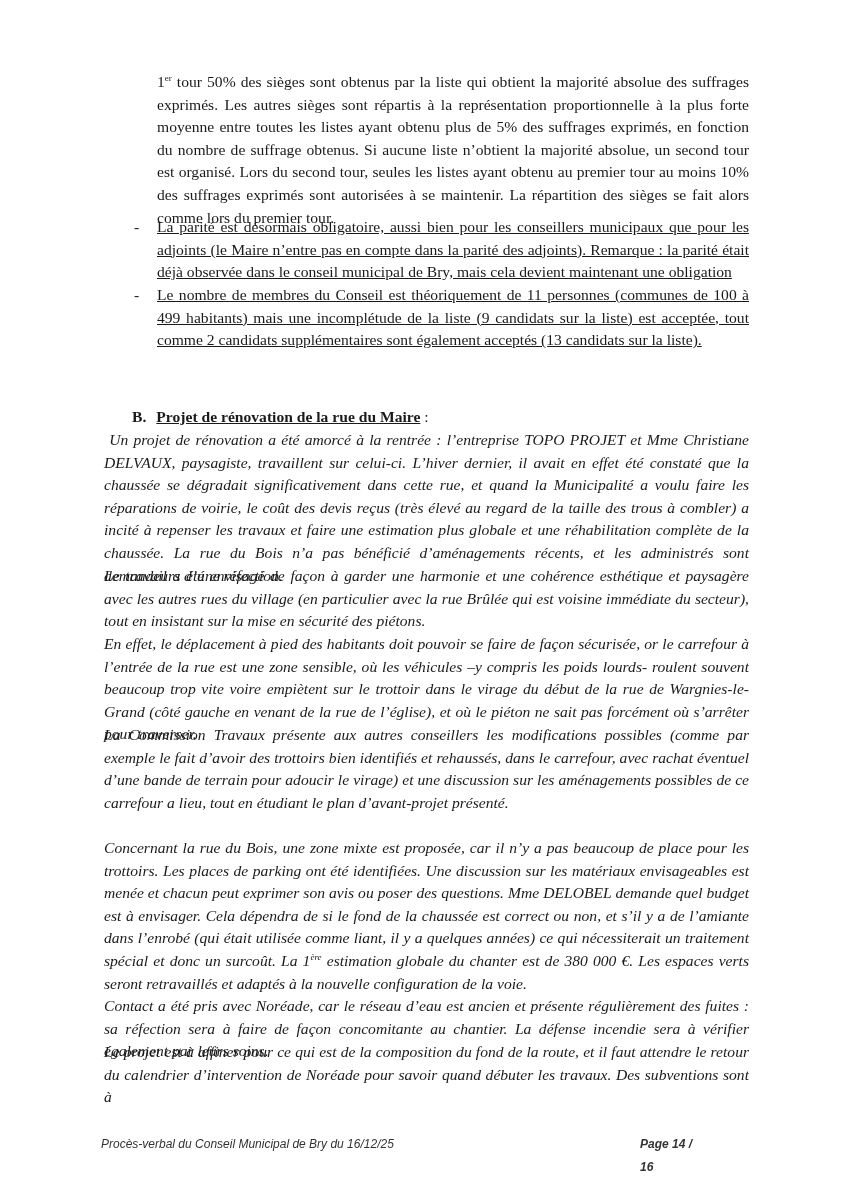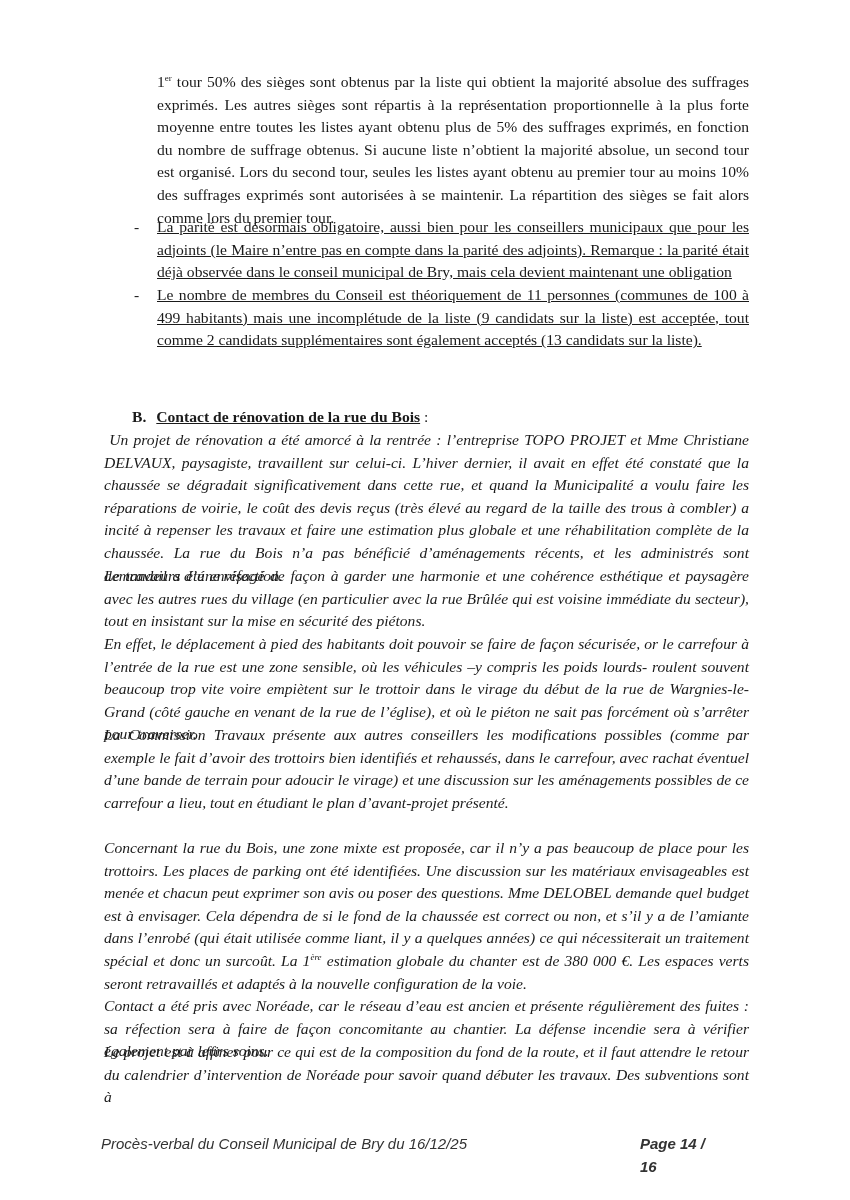--- a/index.html
+++ b/index.html
@@ -20,21 +20,21 @@
     .bullet-text { position: absolute; left: 53px; width: 592px; text-align: justify; text-decoration: underline; }
     sup { font-size: 9px; line-height: 0; vertical-align: 6px; }
     .arrow-line { position: absolute; left: 130px; top: 366px; }
     .arrow-icon { display: inline-block; margin-right: 6px; font-size: 14px; }
     .section-heading { position: absolute; left: 132px; top: 406px; font-weight: bold; }
     .section-heading .letter { margin-right: 10px; }
     .section-heading .title { text-decoration: underline; }
     .section-heading .colon { font-weight: normal; }
     .footer {
       position: absolute; top: 1133px; font-family: "Liberation Sans", sans-serif;
-      font-style: italic; font-size: 15px; color: #333;
+      font-style: italic; font-size: 12px; color: #333;
     }
     .footer-left { left: 101px; }
     .footer-right { left: 640px; font-weight: bold; font-style: italic; }
   </style>
 </head>
 <body>
 
 <div class="page">
 
   <p class="para indent last-line-left" style="top:71px;"><span>1</span><sup>er</sup><span> tour 50% des sièges sont obtenus par la liste qui obtient la majorité absolue des suffrages exprimés. Les autres sièges sont répartis à la représentation proportionnelle à la plus forte moyenne entre toutes les listes ayant obtenu plus de 5% des suffrages exprimés, en fonction du nombre de suffrage obtenus. Si aucune liste n’obtient la majorité absolue, un second tour est organisé. Lors du second tour, seules les listes ayant obtenu au premier tour au moins 10% des suffrages exprimés sont autorisées à se maintenir. La répartition des sièges se fait alors comme lors du premier tour.</span></p>
@@ -44,21 +44,21 @@
     <p class="bullet-text para last-line-left" style="position:absolute;top:0;margin:0;">La parité est désormais obligatoire, aussi bien pour les conseillers municipaux que pour les adjoints (le Maire n’entre pas en compte dans la parité des adjoints). Remarque : la parité était déjà observée dans le conseil municipal de Bry, mais cela devient maintenant une obligation</p>
   </div>
 
   <div class="bullet-row" style="top:284px;">
     <span class="bullet-dash">-</span>
     <p class="bullet-text para last-line-left" style="position:absolute;top:0;margin:0;">Le nombre de membres du Conseil est théoriquement de 11 personnes (communes de 100 à 499 habitants) mais une incomplétude de la liste (9 candidats sur la liste) est acceptée, tout comme 2 candidats supplémentaires sont également acceptés (13 candidats sur la liste).</p>
   </div>
 
 
   <div class="section-heading">
-    <span class="letter">B.</span><span class="title">Contact de rénovation de la rue du Bois</span><span class="colon"> :</span>
+    <span class="letter">B.</span><span class="title">Projet de rénovation de la rue du Maire</span><span class="colon"> :</span>
   </div>
 
   <p class="para full last-line-left" style="top:429px; white-space:pre-wrap;"> Un projet de rénovation a été amorcé à la rentrée : l’entreprise TOPO PROJET et Mme Christiane DELVAUX, paysagiste, travaillent sur celui-ci. L’hiver dernier, il avait en effet été constaté que la chaussée se dégradait significativement dans cette rue, et quand la Municipalité a voulu faire les réparations de voirie, le coût des devis reçus (très élevé au regard de la taille des trous à combler) a incité à repenser les travaux et faire une estimation plus globale et une réhabilitation complète de la chaussée. La rue du Bois n’a pas bénéficié d’aménagements récents, et les administrés sont demandeurs d’une réfection.</p>
   <p class="para full last-line-left" style="top:565px;">Le travail a été envisagé de façon à garder une harmonie et une cohérence esthétique et paysagère avec les autres rues du village (en particulier avec la rue Brûlée qui est voisine immédiate du secteur), tout en insistant sur la mise en sécurité des piétons.</p>
   <p class="para full last-line-left" style="top:633px;">En effet, le déplacement à pied des habitants doit pouvoir se faire de façon sécurisée, or le carrefour à l’entrée de la rue est une zone sensible, où les véhicules –y compris les poids lourds- roulent souvent beaucoup trop vite voire empiètent sur le trottoir dans le virage du début de la rue de Wargnies-le-Grand (côté gauche en venant de la rue de l’église),  et où le piéton ne sait pas forcément où s’arrêter pour traverser.</p>
   <p class="para full last-line-left" style="top:724px;">La Commission Travaux présente aux autres conseillers les modifications possibles (comme par exemple le fait d’avoir des trottoirs bien identifiés et rehaussés, dans le carrefour, avec rachat éventuel d’une bande de terrain pour adoucir le virage) et une discussion sur les aménagements possibles de ce carrefour a lieu, tout en étudiant le plan d’avant-projet présenté.</p>
 
   <p class="para full last-line-left" style="top:837px;"><span>Concernant la rue du Bois, une zone mixte est proposée, car il n’y a pas beaucoup de place pour les trottoirs. Les places de parking ont été identifiées. Une discussion sur les matériaux envisageables est menée et chacun peut exprimer son avis ou poser des questions. Mme DELOBEL demande quel budget est à envisager. Cela dépendra de si le fond de la chaussée est correct ou non, et s’il y a de l’amiante dans l’enrobé (qui était utilisée comme liant, il y a quelques années) ce qui nécessiterait un traitement spécial et donc un surcoût. La 1</span><sup>ère</sup><span> estimation globale du chanter est de 380 000 €. Les espaces verts seront retravaillés et adaptés à la nouvelle configuration de la voie.</span></p>
 
   <p class="para full last-line-left" style="top:995px;">Contact a été pris avec Noréade, car le réseau d’eau est ancien et présente régulièrement des fuites : sa réfection sera à faire de façon concomitante au chantier. La défense incendie sera à vérifier également par leurs soins.</p>

